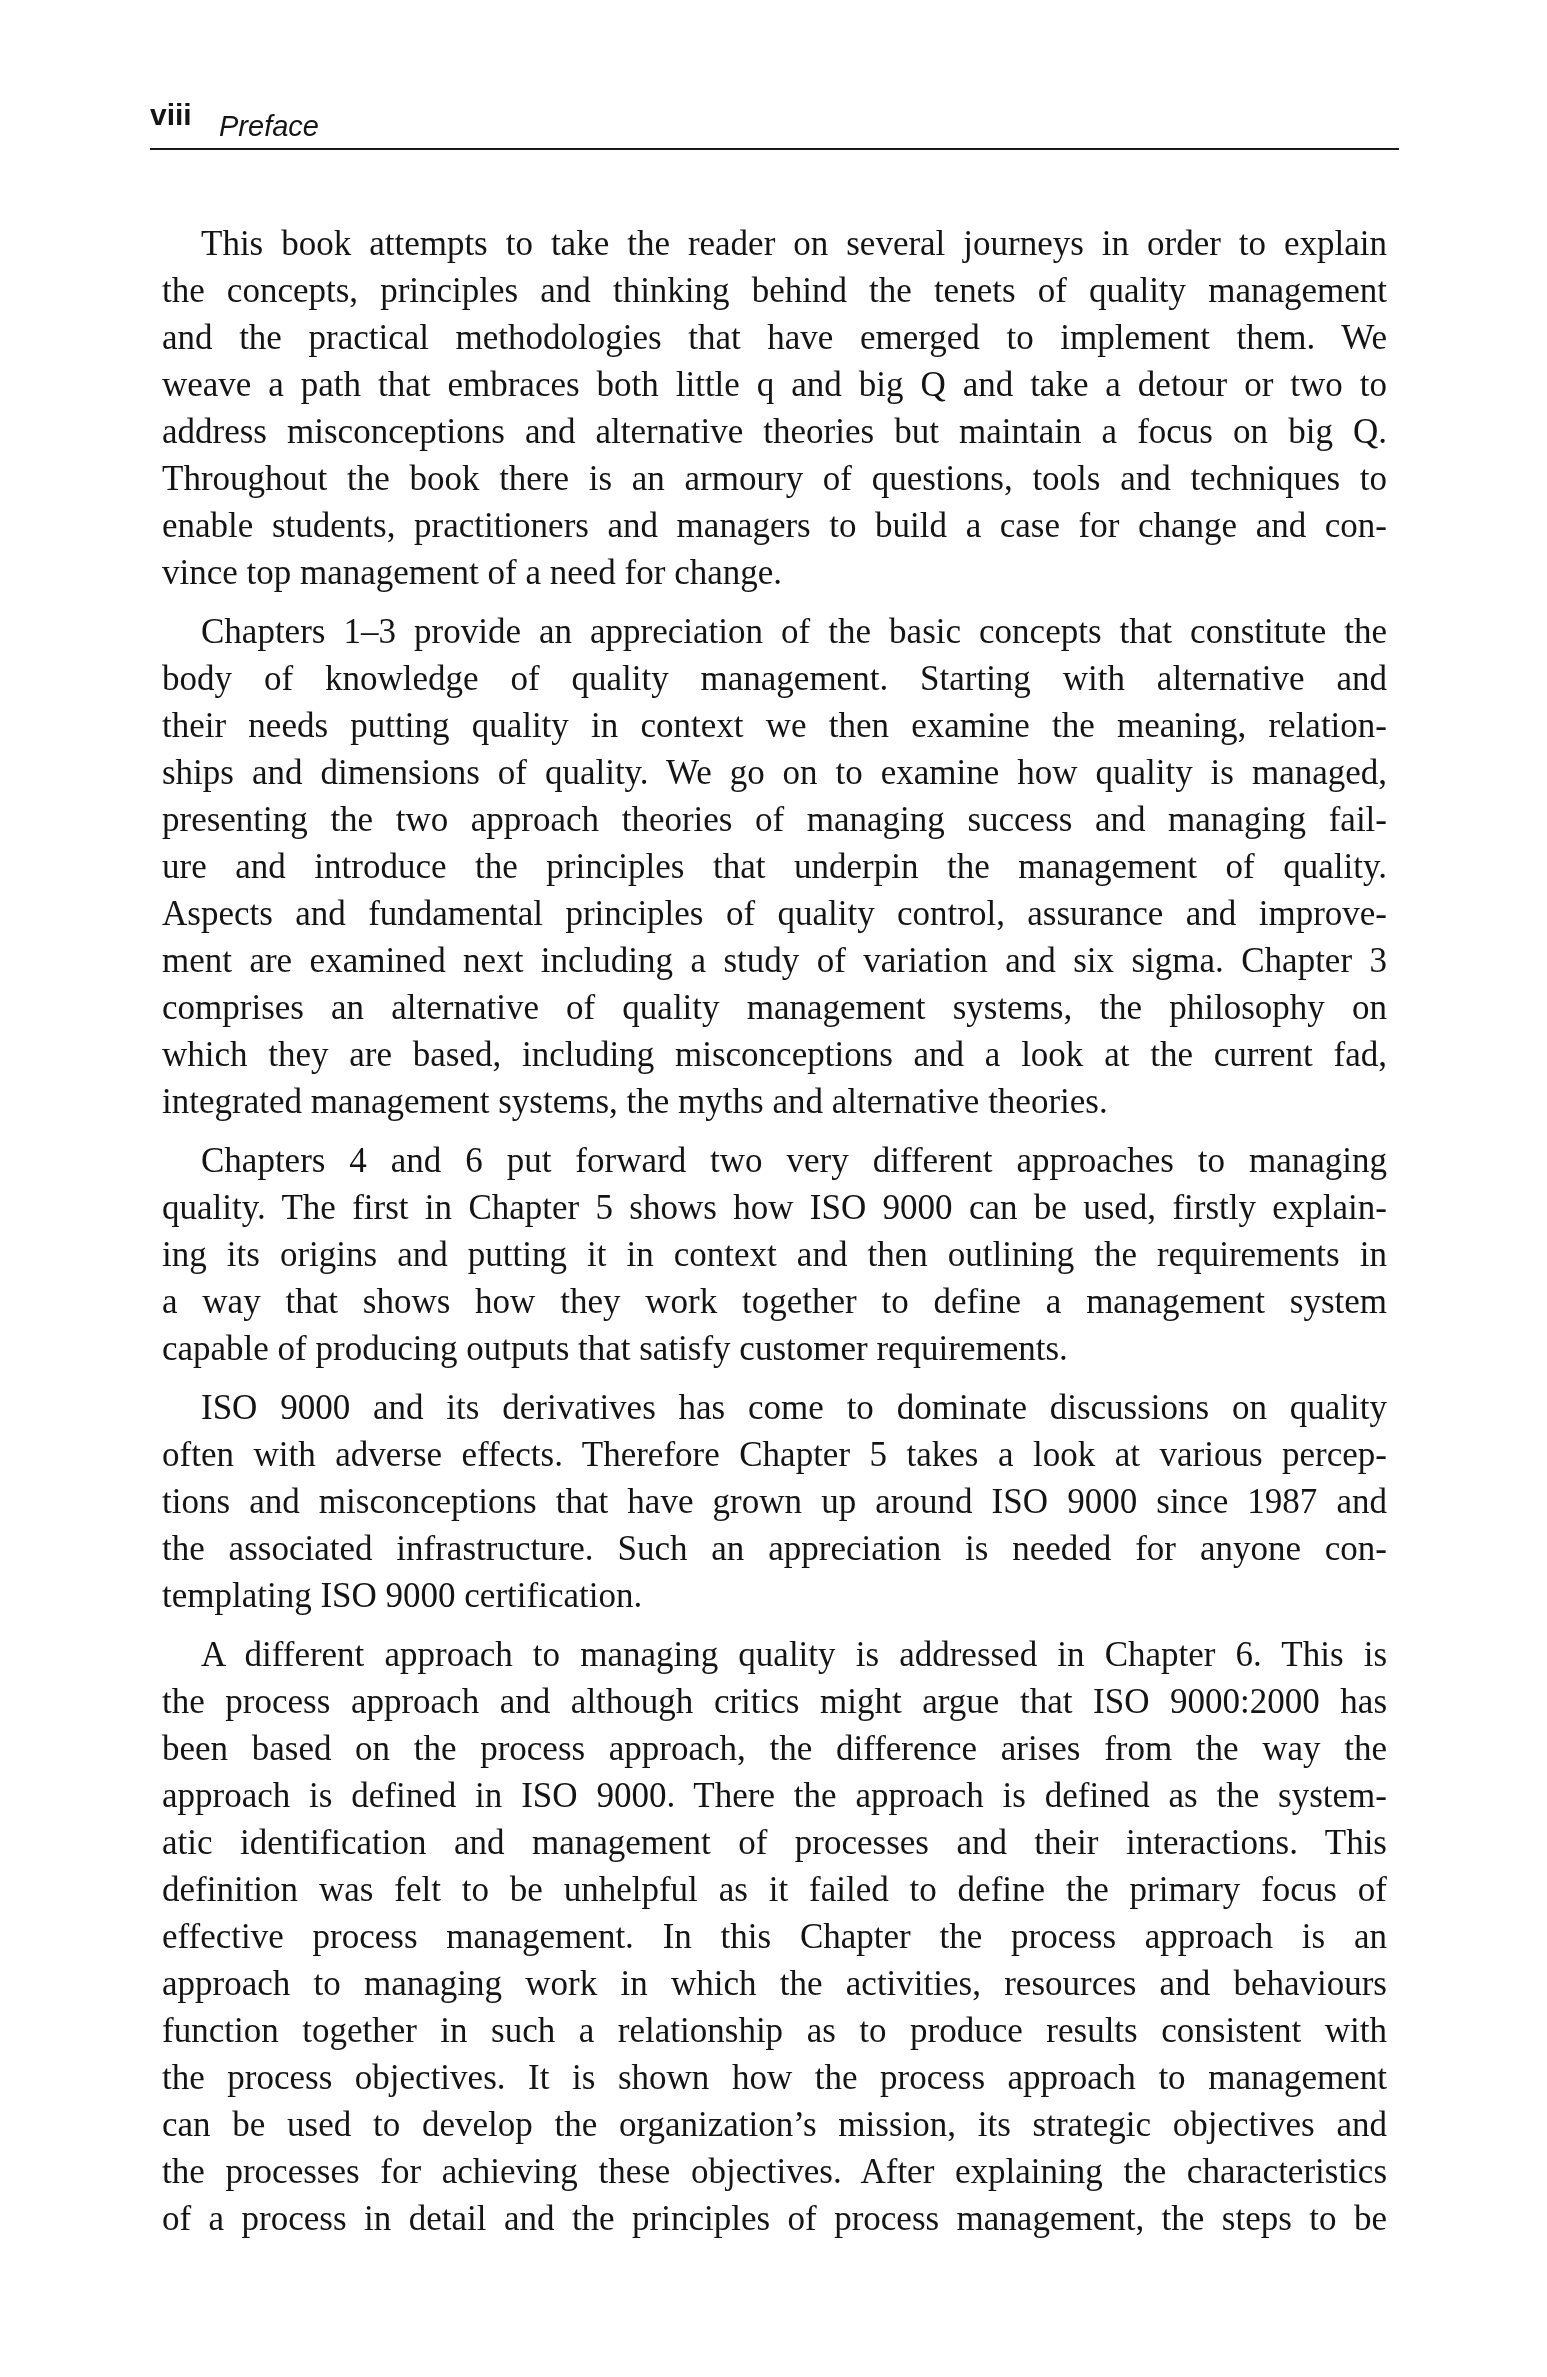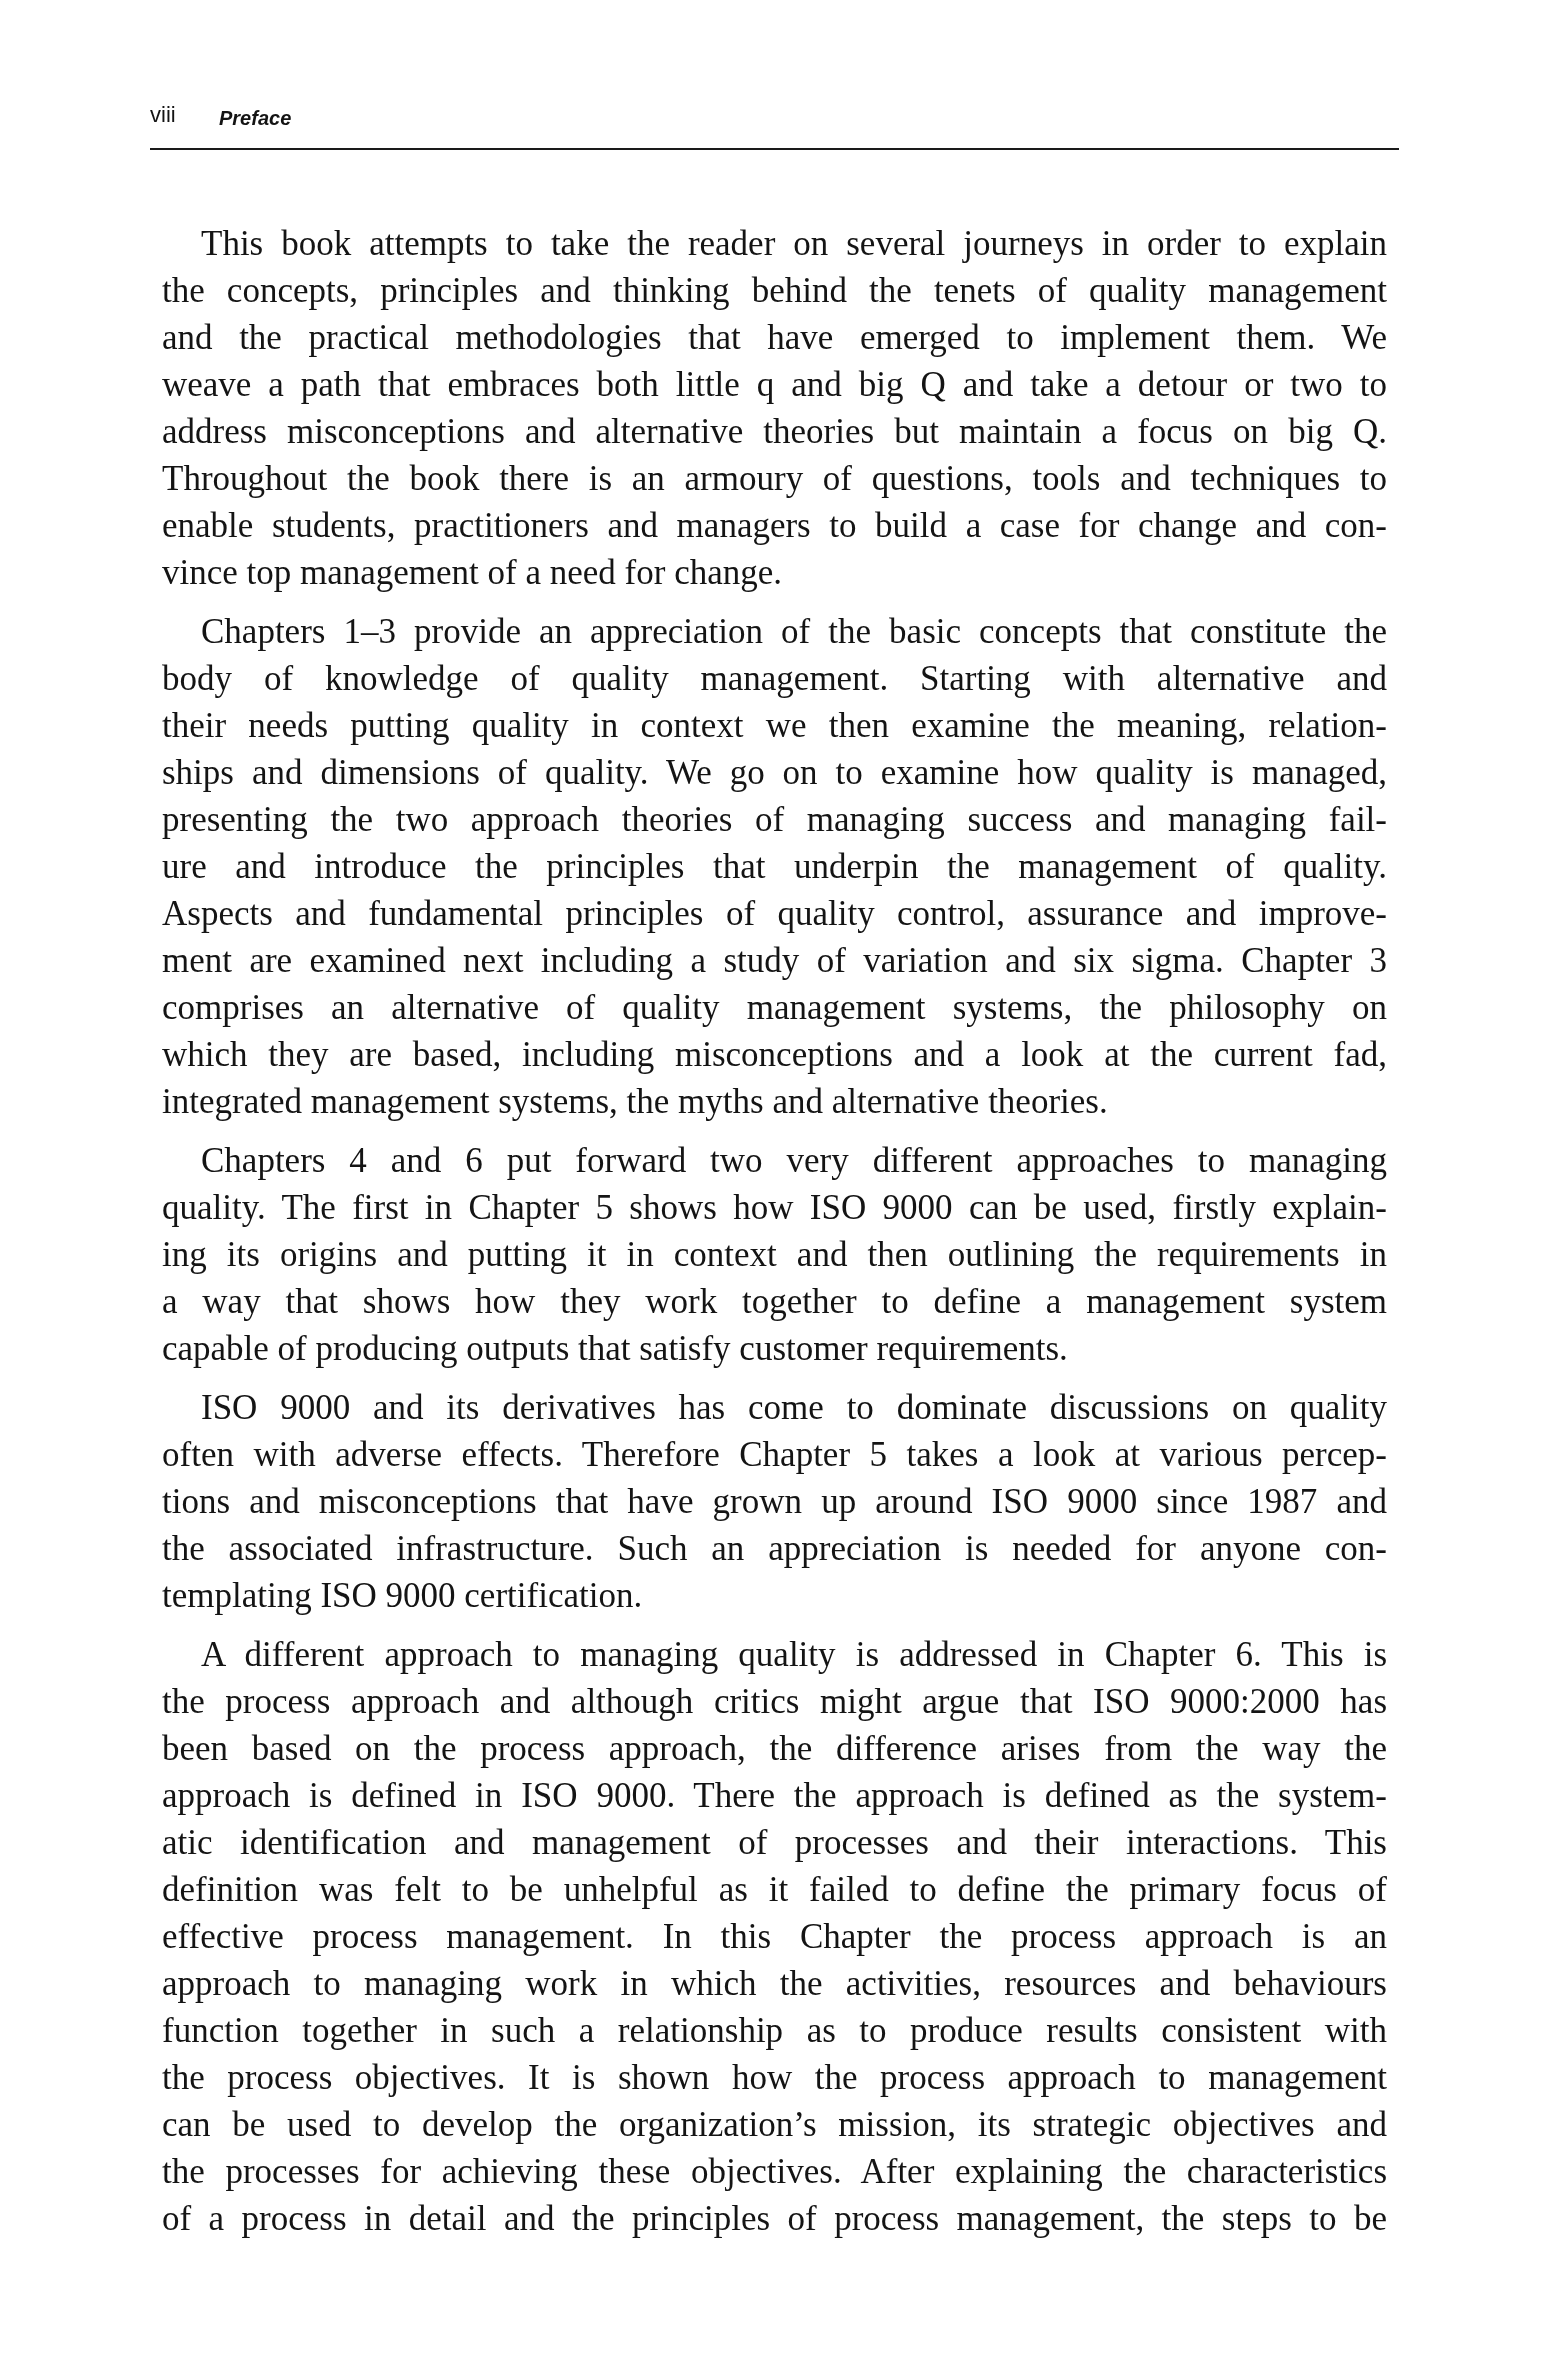--- a/index.html
+++ b/index.html
@@ -19,35 +19,34 @@
     left: 150px;
     top: 97px;
     width: 1249px;
     height: 52px;
   }
   .folio {
     position: absolute;
     left: 0;
     top: 0;
     font-family: "Liberation Sans", sans-serif;
-    font-weight: normal;
-    font-size: 22px;
+    font-weight: bold;
+    font-size: 30px;
     line-height: 35px;
     letter-spacing: 0px;
     text-align: center;
   }
   .running-head {
     position: absolute;
     left: 69px;
-    top: 4px;
+    top: 12px;
     font-family: "Liberation Sans", sans-serif;
     font-style: italic;
-    font-size: 20px;
+    font-size: 29px;
     line-height: 35px;
-    font-weight: bold;
   }
   .header-rule {
     position: absolute;
     left: 150px;
     top: 148px;
     width: 1249px;
     height: 1.7px;
     background: #1a1a1a;
   }
   .body-text {

